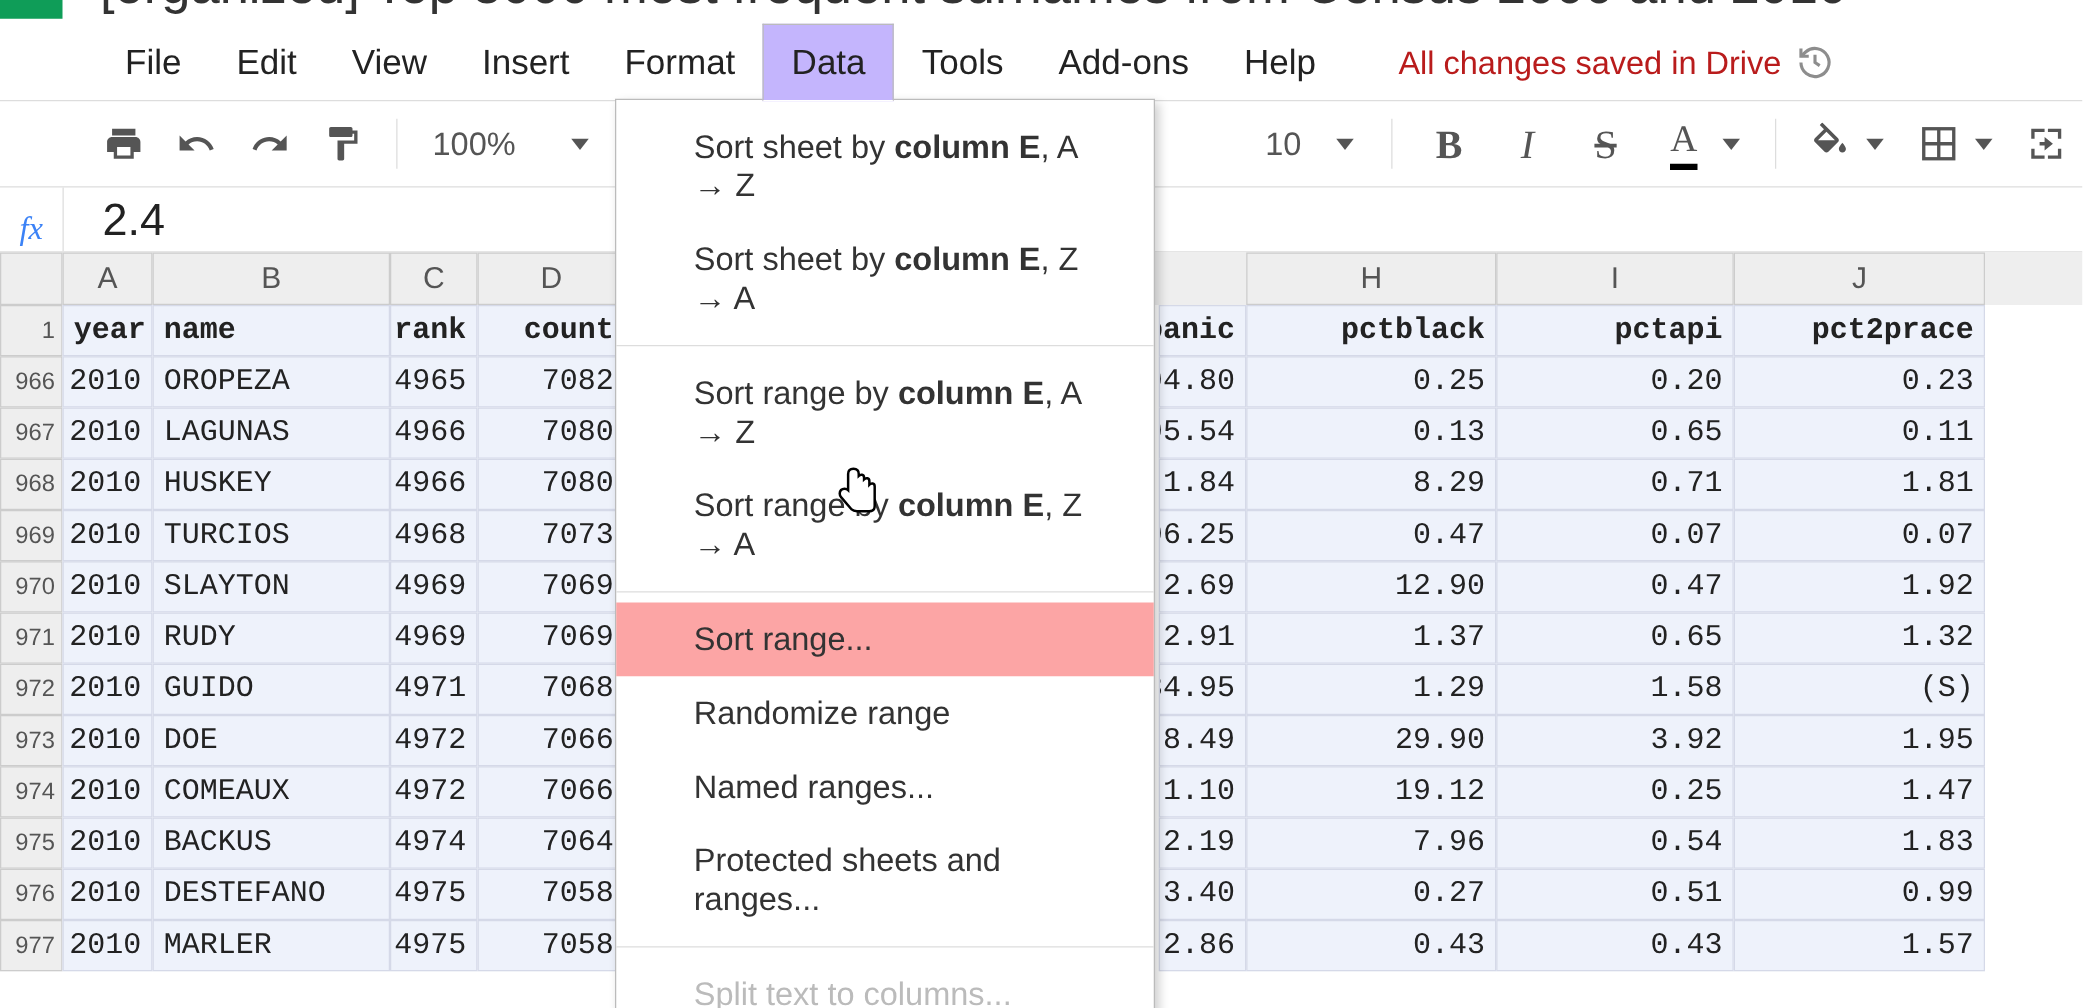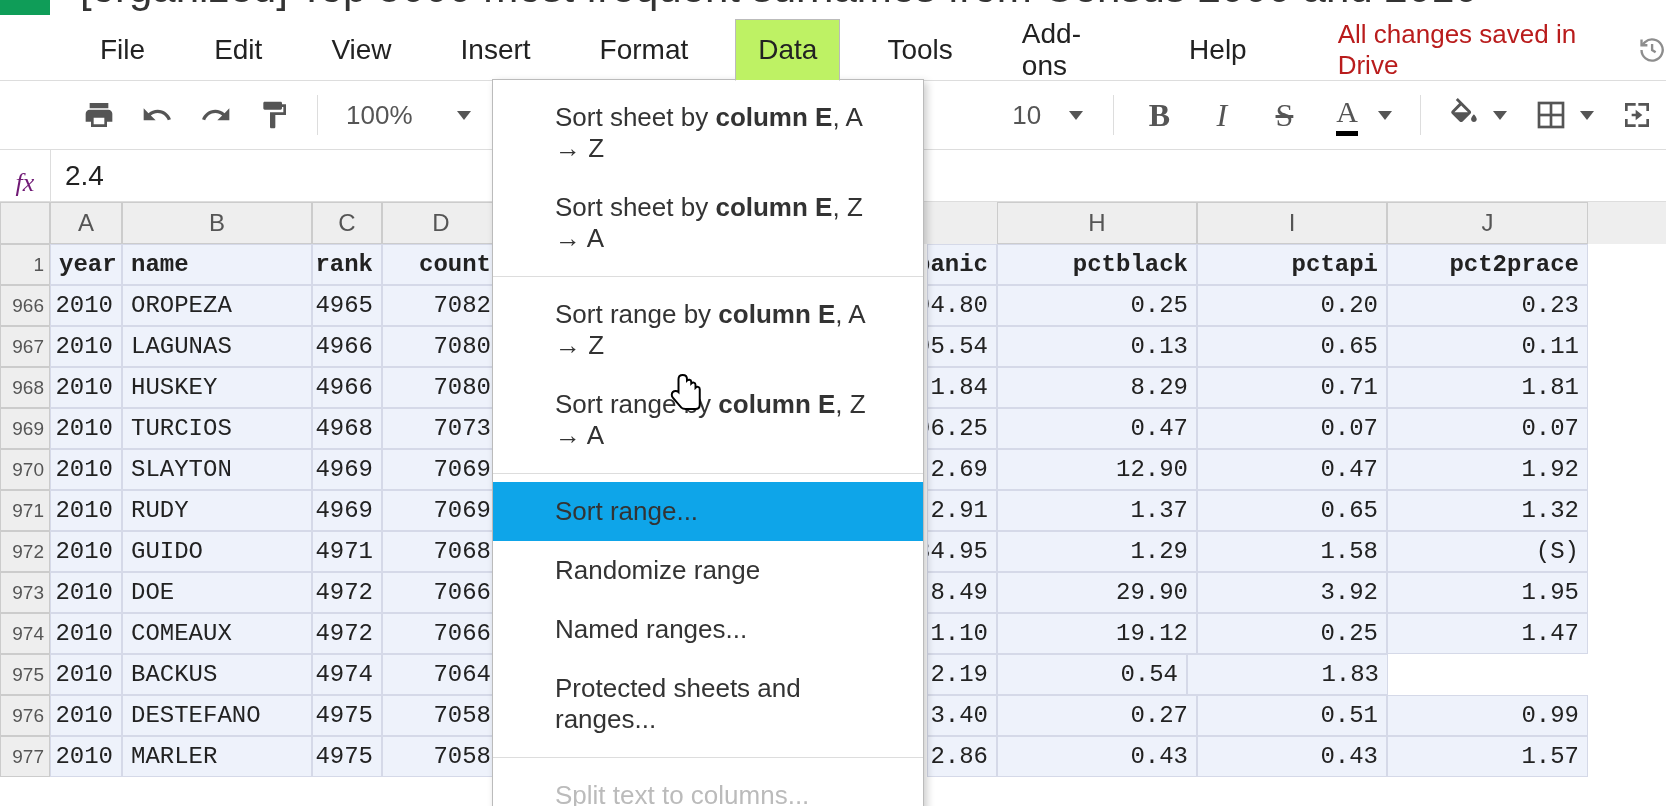--- a/index.html
+++ b/index.html
@@ -1,40 +1,40 @@
 <!DOCTYPE html>
 <html><head>
 <meta charset="utf-8">
 <style>
   * { box-sizing: border-box; margin: 0; padding: 0; font-family: Arial, sans-serif; }
   html, body { width: 1666px; height: 806px; overflow: hidden; background: #fff; }
   .topbar { display: flex; align-items: center; height: 20px; padding-left: 0; overflow: hidden; }
   .logo { width: 50px; height: 70px; background: #0f9d58; position: relative; top: -30px; }
   .doc-title-wrap { padding-left: 30px; font-size: 42px; color: #333; position: relative; top: -22px; overflow: hidden; white-space: nowrap; }
-  .menubar { display: flex; align-items: center; height: 60px; padding-left: 78px; font-size: 28px; color: #222; gap: 25px; }
+  .menubar { display: flex; align-items: center; height: 60px; padding-left: 78px; font-size: 28px; color: #222; }
   .menu-item { padding: 14px 22px; cursor: pointer; }
-  .menu-item.active { border: 1px solid #bbb; border-bottom: 1px solid #fff; position: relative; z-index: 20; background: #bef264; }
+  .menu-item.active { border: 1px solid #bbb; border-bottom: 1px solid #fff; position: relative; z-index: 20; background: #c4b5fd; }
   .save-status { margin-left: 44px; color: #b91c1c; font-size: 26px; display: flex; align-items: center; }
   .save-status svg { margin-left: 12px; }
   .toolbar { height: 70px; border-top: 1px solid #ddd; border-bottom: 1px solid #ddd; display: flex; align-items: center; padding-left: 70px; font-size: 26px; color: #555; }
   .tbtn { width: 54px; height: 54px; display: flex; align-items: center; justify-content: center; margin: 0 4px; cursor: pointer; }
   .tdiv { width: 1px; height: 40px; background: #ddd; margin: 0 14px; }
   .zoom { display: flex; align-items: center; padding: 0 14px; gap: 26px; }
   .zoom span { margin-right: 18px; }
   .caret-down { width: 0; height: 0; border-left: 7px solid transparent; border-right: 7px solid transparent; border-top: 9px solid #555; }
   .fontsize { display: flex; align-items: center; padding: 0 16px; }
   .fontsize span { margin-right: 28px; font-weight: normal; }
   .fmt-btn { width: 50px; height: 50px; display: flex; align-items: center; justify-content: center; font-family: Georgia, serif; font-size: 30px; margin: 0 8px; cursor: pointer; }
   .fmt-B { font-weight: bold; font-size: 32px; }
   .fmt-I { font-style: italic; font-size: 32px; }
   .fmt-S { text-decoration: line-through; font-size: 32px; }
   .txtcolor { border-bottom: 5px solid #000; padding-bottom: 2px; font-size: 30px; font-family: Georgia, serif; }
   .fx-row { height: 52px; display: flex; align-items: center; border-bottom: 1px solid #ddd; }
-  .fx-label { width: 50px; text-align: center; font-style: italic; font-family: Georgia, serif; font-size: 26px; color: #701a75; margin-top: 14px; }
-  .fx-val { padding-left: 14px; font-size: 28px; color: #222; border-left: 1px solid #ddd; height: 100%; display: flex; align-items: center; flex: 1; }
+  .fx-label { width: 50px; text-align: center; font-style: italic; font-family: Georgia, serif; font-size: 26px; color: #3b82f6; margin-top: 14px; }
+  .fx-val { padding-left: 31px; font-size: 36px; color: #222; border-left: 1px solid #ddd; height: 100%; display: flex; align-items: center; flex: 1; }
   .grid { position: relative; }
   .col-headers { display: flex; height: 42px; background: #eee; }
   .corner { width: 50px; border: 1px solid #ccc; background: #eee; }
   .ch { border: 1px solid #ccc; display: flex; align-items: center; justify-content: center; font-size: 24px; color: #555; background: #eee; }
   .row { display: flex; height: 41px; }
   .rh { width: 50px; border: 1px solid #ccc; background: #eee; display: flex; align-items: center; justify-content: flex-end; padding-right: 5px; font-size: 19px; color: #555; }
   .cell { border: 1px solid #d5d9e8; display: flex; align-items: center; padding: 0 8px; font-size: 24px; font-family: 'Courier New', monospace; color: #222; background: #eef2fb; overflow: hidden; white-space: nowrap; }
   .cell.hdr { font-weight: bold; }
   .cell.num { justify-content: flex-end; }
   .cell.txt { justify-content: flex-start; }
@@ -42,21 +42,21 @@
   .cB { width: 190px; }
   .cC { width: 70px; }
   .cD { width: 118px; }
   .cGap { width: 427px; border: none; background: transparent; }
   .cG { width: 70px; }
   .cH { width: 200px; }
   .cI { width: 190px; }
   .cJ { width: 201px; }
   .dropdown { position: absolute; left: 492px; top: 79px; width: 432px; background: #fff; border: 1px solid #bbb; box-shadow: 3px 3px 8px rgba(0,0,0,0.2); z-index: 10; font-size: 26px; color: #333; padding: 8px 0 16px 0; }
   .dd-item { padding: 14px 46px 14px 62px; cursor: pointer; position: relative; }
-  .dd-item.hovered { background: #0ea5e9; }
+  .dd-item.hovered { background: #fca5a5; }
   .dd-item.disabled { color: #bbb; }
   .dd-sep { height: 1px; background: #ddd; margin: 8px 0; }
   .cursor-ptr { position: absolute; left: 670px; top: 372px; z-index: 30; pointer-events: none; }
 </style>
 </head>
 <body>
 
 <div class="topbar">
   <div class="logo"></div>
   <div class="doc-title-wrap">[organized] Top 5000 most frequent surnames from Census 2000 and 2010</div>
@@ -289,20 +289,21 @@
         <div class="cell num cJ">1.47</div>
       </div>
       <div class="row">
         <div class="rh">975</div>
         <div class="cell num cA">2010</div>
         <div class="cell txt cB">BACKUS</div>
         <div class="cell num cC">4974</div>
         <div class="cell num cD">7064</div>
         <div class="cGap"></div>
         <div class="cell num cG">2.19</div>
+        <div class="cell num cH">7.96</div>
         <div class="cell num cI">0.54</div>
         <div class="cell num cJ">1.83</div>
       </div>
       <div class="row">
         <div class="rh">976</div>
         <div class="cell num cA">2010</div>
         <div class="cell txt cB">DESTEFANO</div>
         <div class="cell num cC">4975</div>
         <div class="cell num cD">7058</div>
         <div class="cGap"></div>

